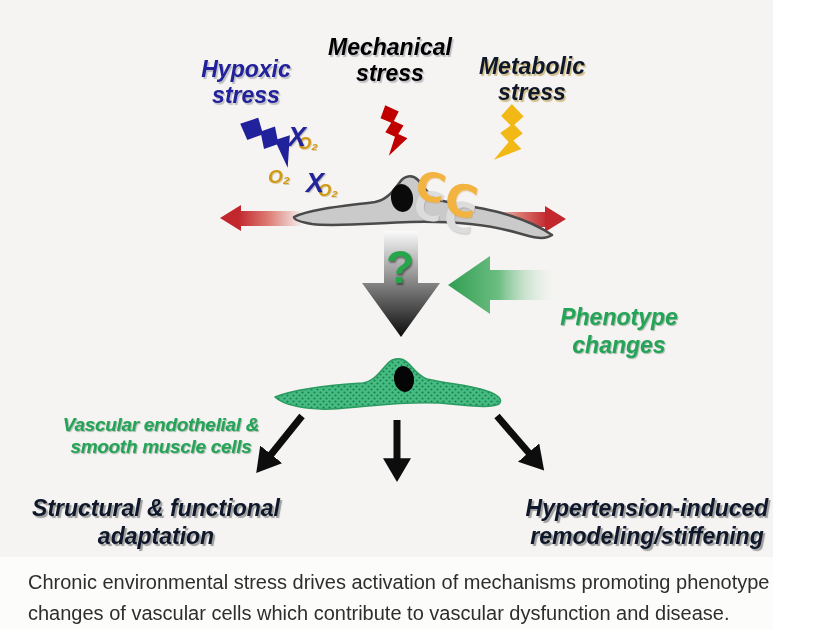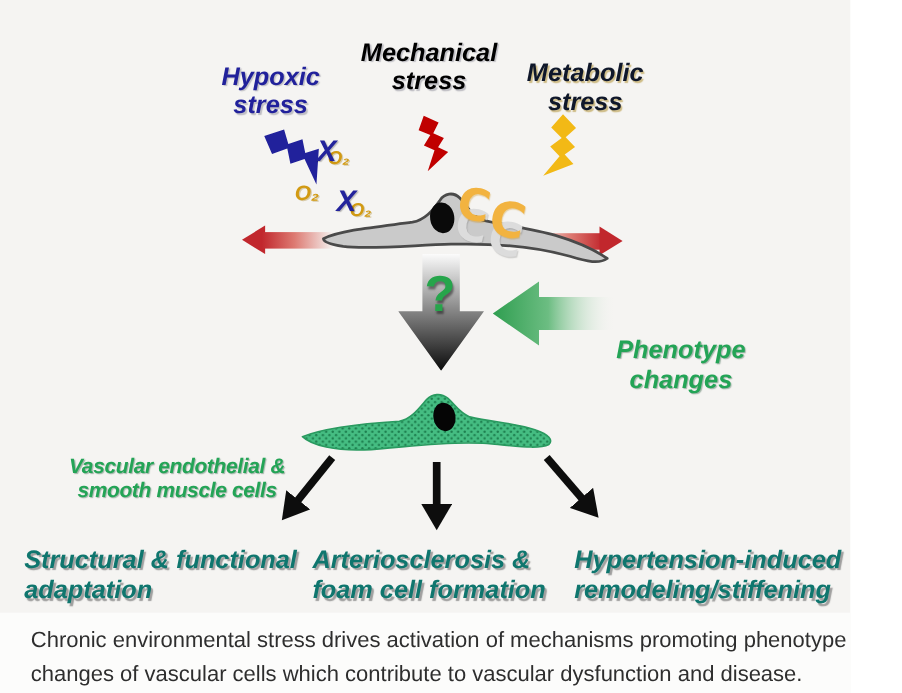--- a/index.html
+++ b/index.html
@@ -39,22 +39,22 @@
     font-weight:700; font-size:46px; color:#26a54b; line-height:1;
     text-shadow:1px 2px 2px rgba(0,0,0,0.45);
   }
   .green-label{
     color:#23a456; font-weight:700; font-style:italic; text-align:center;
     text-shadow:1px 1px 1px rgba(0,60,30,0.35);
   }
   .phenotype-label{font-size:23px; line-height:1.22;}
   .cells-label{font-size:19px; line-height:1.18; letter-spacing:-0.3px;}
   .outcome-label{
-    color:#0f766e; font-weight:700; font-style:italic; font-size:23px; line-height:1.22;
-    text-shadow:2px 2px 1px rgba(130,130,130,0.75);
+    color:#0f172a; font-weight:700; font-style:italic; font-size:23px; line-height:1.22;
+    text-align:center; text-shadow:2px 2px 1px rgba(130,130,130,0.75);
   }
   .caption-zone{left:0; top:557px; width:820px; height:73px; background:#fcfcfb;}
   .caption{
     left:8px; top:10px; width:806px; font-size:20px; line-height:1.55; color:#2e2e2e;margin-left:20px;
   }
 </style>
 </head>
 <body>
 
 <div class="stage">
@@ -152,22 +152,20 @@
         <path d="M0,0 L3.4,2 L0,4 Z" fill="#0d0d0d"></path>
       </marker>
     </defs>
     <line x1="67" y1="4" x2="30" y2="50" stroke="#0d0d0d" stroke-width="7" marker-end="url(#ah)"></line>
     <line x1="162" y1="8" x2="162" y2="56" stroke="#0d0d0d" stroke-width="7" marker-end="url(#ah)"></line>
     <line x1="262" y1="4" x2="300" y2="48" stroke="#0d0d0d" stroke-width="7" marker-end="url(#ah)"></line>
   </svg>
 
   <div class="abs outcome-label ml" style="left:22px; top:494px; width:268px;">Structural &amp; functional
 adaptation</div>
-  <div class="abs outcome-label ml" style="left:284px; top:494px; width:234px;">Arteriosclerosis &amp;
-foam cell formation</div>
   <div class="abs outcome-label ml" style="left:522px; top:494px; width:250px;font-style:italic;">Hypertension-induced
 remodeling/stiffening</div>
 
   <div class="abs caption-zone">
     <div class="abs caption">Chronic environmental stress drives activation of mechanisms promoting phenotype changes of vascular cells which contribute to vascular dysfunction and disease.</div>
   </div>
 
 </div>
 
 </body></html>

